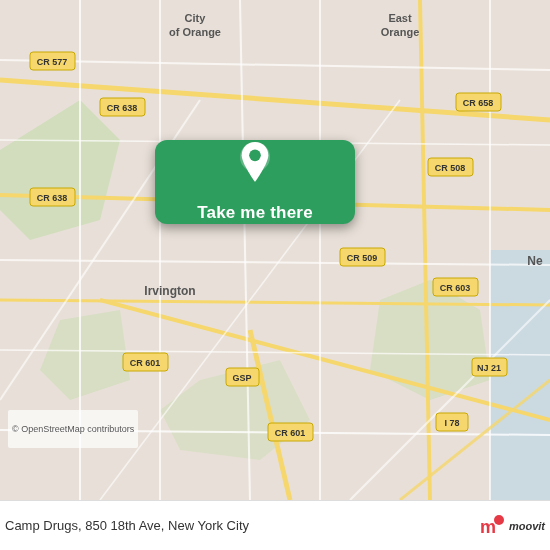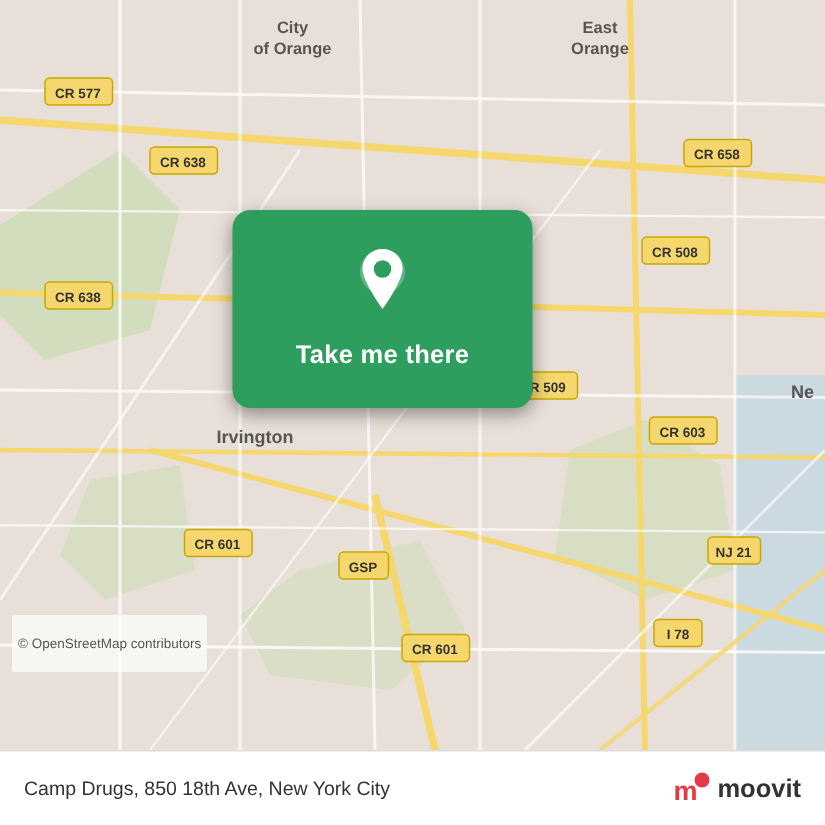--- a/index.html
+++ b/index.html
@@ -27,21 +27,21 @@
       width: 100%;
       height: 100%;
     }
 
     
     #take-me-there-btn {
       position: absolute;
       top: 140px;
       left: 155px;
       width: 200px;
-      height: 132px;
+      height: 84px;
       background-color: #2e9e5e;
       border-radius: 12px;
       display: flex;
       flex-direction: column;
       align-items: center;
       justify-content: center;
       cursor: pointer;
       box-shadow: 0 4px 12px rgba(0,0,0,0.4);
       border: none;
       z-index: 10;
@@ -61,21 +61,21 @@
       letter-spacing: 0.2px;
     }
 
     
     #bottom-bar {
       width: 550px;
       height: 50px;
       background-color: white;
       display: flex;
       align-items: center;
-      padding: 0 16px;
+      padding: 0 5px;
       border-top: 1px solid #ddd;
       position: relative;
     }
 
     .address-text {
       font-size: 13px;
       color: #333;
       flex: 1;
     }
 
@@ -84,23 +84,24 @@
       align-items: center;
       gap: 4px;
     }
 
     .moovit-icon {
       width: 28px;
       height: 28px;
     }
 
     .moovit-text {
-      font-size: 17px;
+      font-size: 11px;
       font-weight: bold;
       color: #333;
+      font-style: italic;
     }
 
     .osm-credit {
       position: absolute;
       bottom: 52px;
       left: 8px;
       font-size: 9px;
       color: #555;
       background: rgba(255,255,255,0.7);
       padding: 14px 4px;

